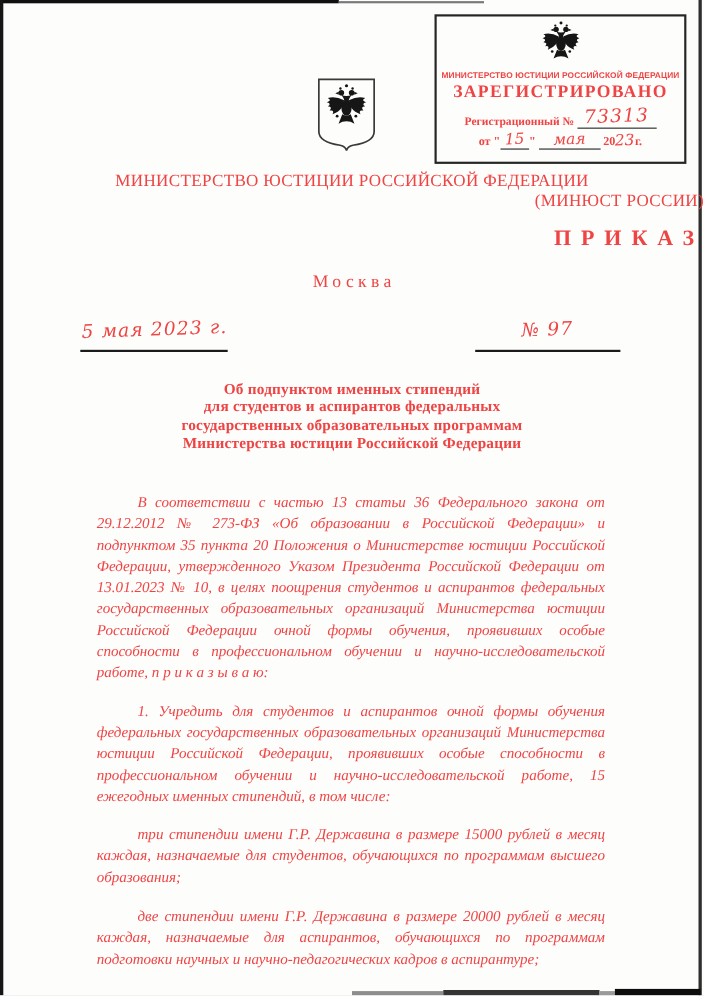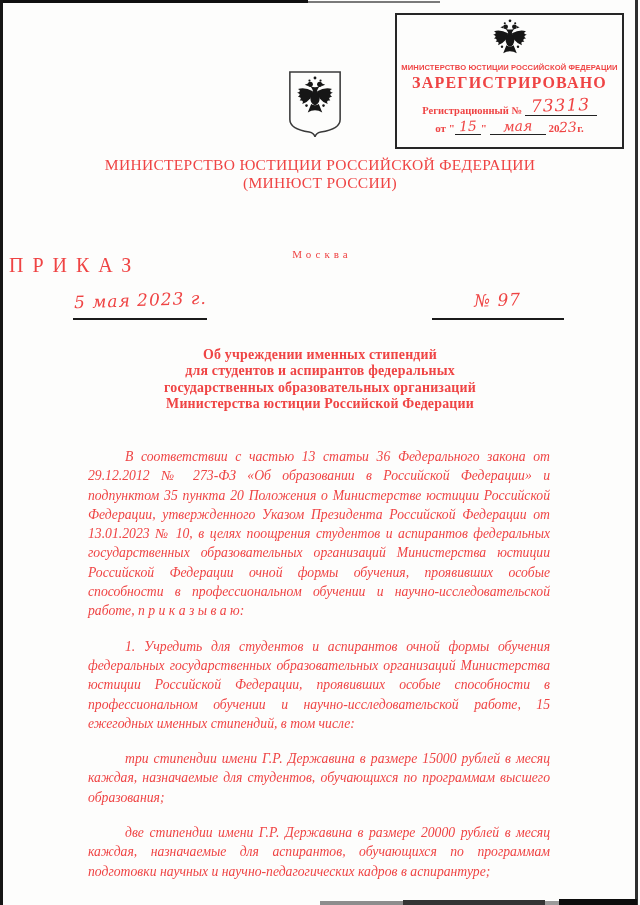--- a/index.html
+++ b/index.html
@@ -47,23 +47,23 @@
     display:inline-block; transform:rotate(-2deg);
   }
   .hand-md { font-size:14px; }
   .hand-lg { font-size:17px; letter-spacing:1px; }
 
   
   .emblem { position:absolute; left:286px; top:69px; width:58px; height:70px; }
 
   
   .h-min1 { position:absolute; top:156px; left:0; width:100%; text-align:center; font-size:15.5px; letter-spacing:0.3px; }
-  .h-min2 { position:absolute; top:174px; left:0; width:100%; text-align:center; font-size:15.5px; letter-spacing:0.3px; }
-  .h-prikaz { position:absolute; top:206px; left:0; width:100%; text-align:left; font-size:20px; font-weight:normal; letter-spacing:9px; text-indent:9px;margin-top:48px; }
-  .h-city { position:absolute; top:248px; left:0; width:100%; text-align:center; font-size:11px; letter-spacing:4px; text-indent:4px; }
+  .h-min2 { position:absolute; top:174px; left:0; width:100%; text-align:right; font-size:15.5px; letter-spacing:0.3px; }
+  .h-prikaz { position:absolute; top:206px; left:0; width:100%; text-align:right; font-size:20px; font-weight:bold; letter-spacing:9px; text-indent:9px; }
+  .h-city { position:absolute; top:248px; left:0; width:100%; text-align:center; font-size:16px; letter-spacing:4px; text-indent:4px; }
 
   
   .dl-left {
     position:absolute; left:73px; top:290px; width:134px; height:28px;
     border-bottom:2px solid #1b1b1b; text-align:center;
   }
   .dl-right {
     position:absolute; left:432px; top:290px; width:132px; height:28px;
     border-bottom:2px solid #1b1b1b; text-align:center;
   }
@@ -144,23 +144,23 @@
   <div class="h-city">Москва</div>
 
   <div class="dl-left">
     <span class="hand hand-lg">5 мая 2023 г.</span>
   </div>
   <div class="dl-right">
     <span class="hand hand-lg">№ 97</span>
   </div>
 
   <div class="doc-title">
-    <div>Об учреждении именных стипендий</div>
+    <div>Об подпунктом именных стипендий</div>
     <div>для студентов и аспирантов федеральных</div>
-    <div>государственных образовательных организаций</div>
+    <div>государственных образовательных программам</div>
     <div>Министерства юстиции Российской Федерации</div>
   </div>
 
   <div class="body-text">
     <p>В соответствии с частью 13 статьи 36 Федерального закона от 29.12.2012 № 273-ФЗ  «Об образовании в Российской Федерации» и подпунктом 35 пункта 20 Положения о Министерстве юстиции Российской Федерации, утвержденного Указом Президента Российской Федерации от 13.01.2023 № 10, в целях поощрения студентов и аспирантов федеральных государственных образовательных организаций Министерства юстиции Российской Федерации очной формы обучения, проявивших особые способности в профессиональном обучении и научно-исследовательской работе, п р и к а з ы в а ю:</p>
     <p>1. Учредить для студентов и аспирантов очной формы обучения федеральных государственных образовательных организаций Министерства юстиции Российской Федерации, проявивших особые способности в профессиональном обучении и научно-исследовательской работе, 15 ежегодных именных стипендий, в том числе:</p>
     <p>три стипендии имени Г.Р. Державина в размере 15000 рублей в месяц каждая, назначаемые для студентов, обучающихся по программам высшего образования;</p>
     <p>две стипендии имени Г.Р. Державина в размере 20000 рублей в месяц каждая, назначаемые для аспирантов, обучающихся по программам подготовки научных и научно-педагогических кадров в аспирантуре;</p>
   </div>
 

